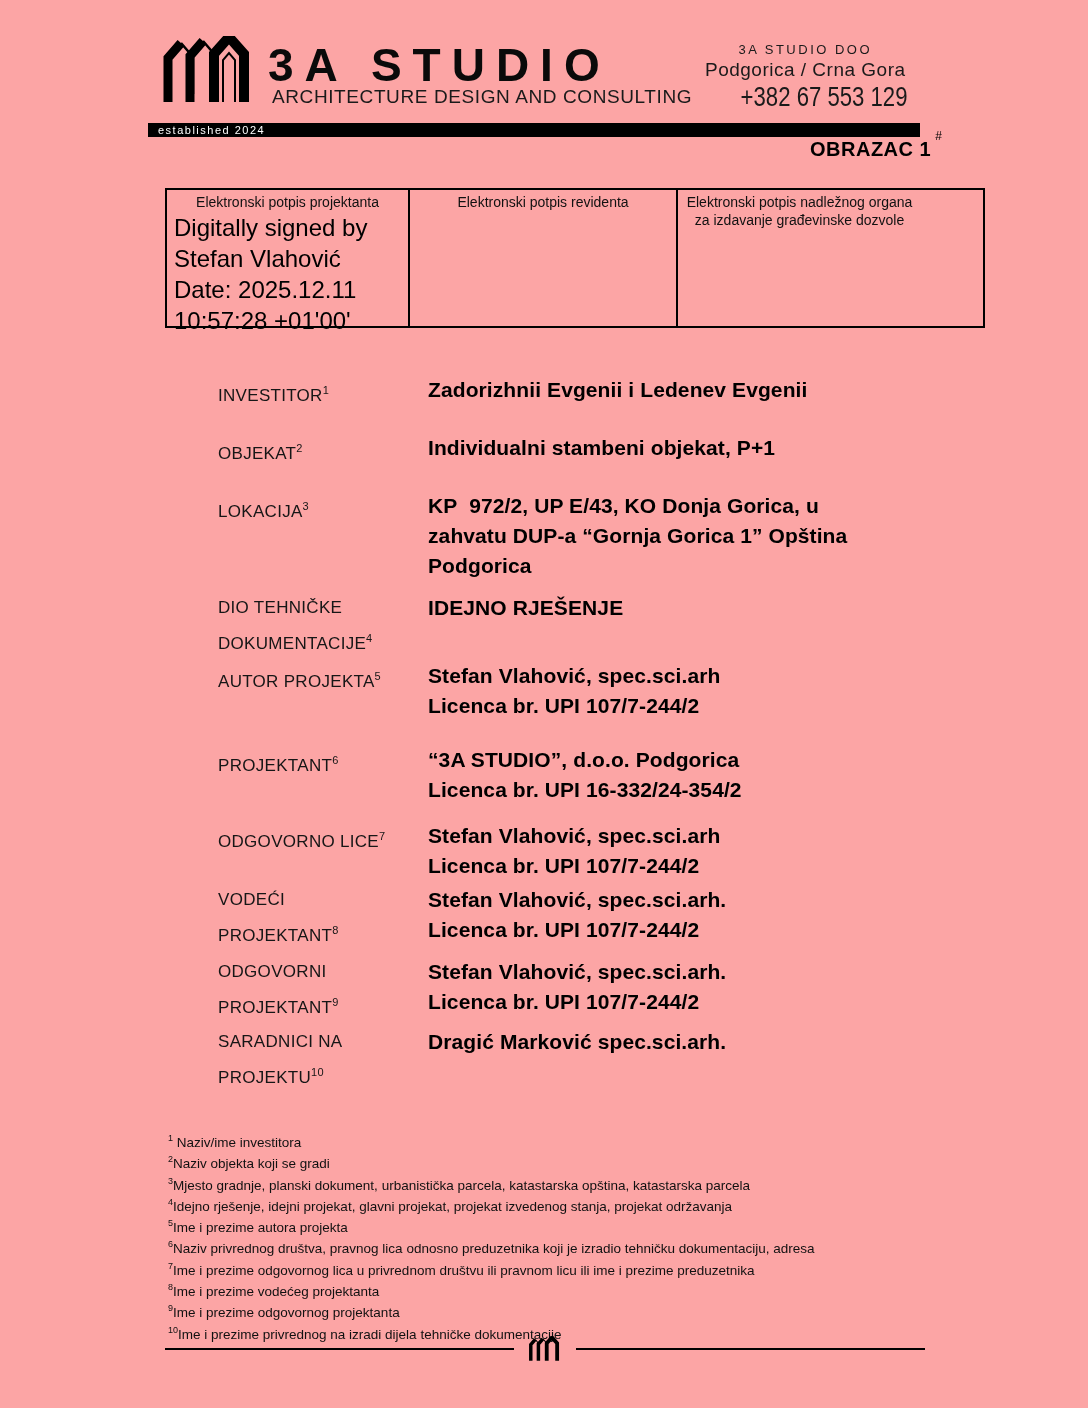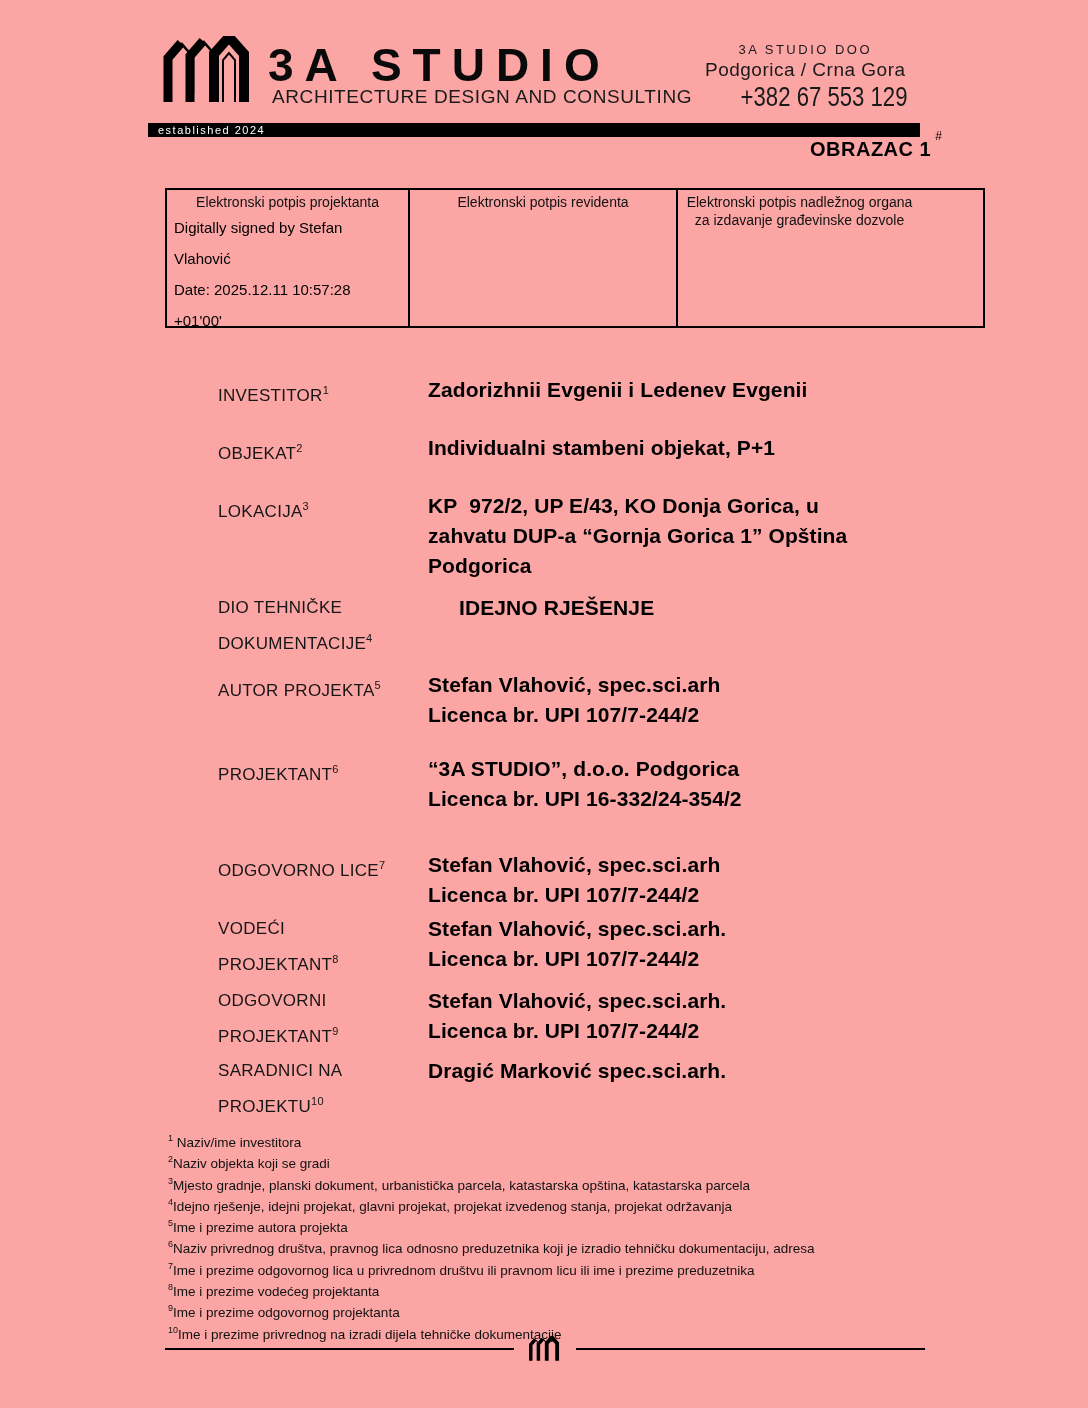--- a/index.html
+++ b/index.html
@@ -59,44 +59,44 @@
     position: absolute; left: 165px; top: 188px;
     width: 820px; height: 140px;
     border: 2px solid #000;
     display: flex;
   }
   .sig-col { height: 100%; padding: 3px 6px 0 6px; }
   .sig-col-1 { width: 241px; }
   .sig-col-2 { width: 268px; border-left: 2px solid #000; }
   .sig-col-3 { width: 245px; border-left: 2px solid #000; }
   .sig-header { font-size: 14px; text-align: center; line-height: 18px; color: #111; }
-  .sig-content { font-size: 15px; line-height: 31px; color: #000; text-align: left; padding-left: 1px; margin-top: 1px; }
+  .sig-content { font-size: 24px; line-height: 31px; color: #000; text-align: left; padding-left: 1px; margin-top: 1px; }
 
   
   .fields { position: absolute; left: 218px; top: 375px; width: 720px; }
   .field-row { display: flex; align-items: flex-start; }
   .field-label {
     width: 210px; flex: 0 0 210px;
     font-size: 17px; font-weight: 400; letter-spacing: 0.3px;
     color: #161616; line-height: 30px; text-transform: uppercase;
   }
   .field-label sup { font-size: 11px; }
   .field-value {
     font-size: 21px; font-weight: 700; line-height: 30px; color: #000;
     letter-spacing: 0.1px;
   }
   .h1line { height: 30px; }
   .h2line { height: 60px; }
   .h3line { height: 90px; }
   .mb-r1 { margin-bottom: 28px; }
   .mb-r2 { margin-bottom: 28px; }
   .mb-r3 { margin-bottom: 12px; }
-  .mb-r4 { margin-bottom: 17px; gap: 31px; }
+  .mb-r4 { margin-bottom: 8px; }
   .mb-r5 { margin-bottom: 24px; }
-  .mb-r6 { margin-bottom: 36px; }
+  .mb-r6 { margin-bottom: 16px; }
   .mb-r7 { margin-bottom: 4px; }
   .mb-r8 { margin-bottom: 12px; }
   .mb-r9 { margin-bottom: 10px; }
 
   
   .footnotes { position: absolute; left: 168px; top: 1130px; width: 780px; }
   .footnote { font-size: 13.5px; line-height: 16.8px; color: #111; white-space: nowrap; }
   .footnote sup { font-size: 9px; }
 
   

